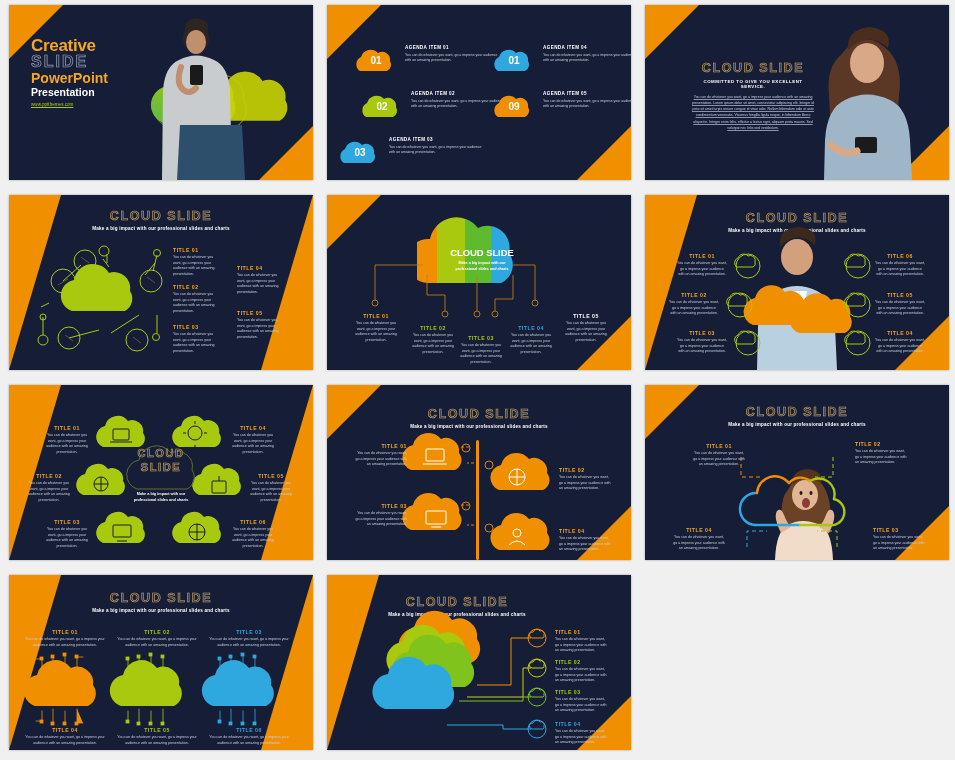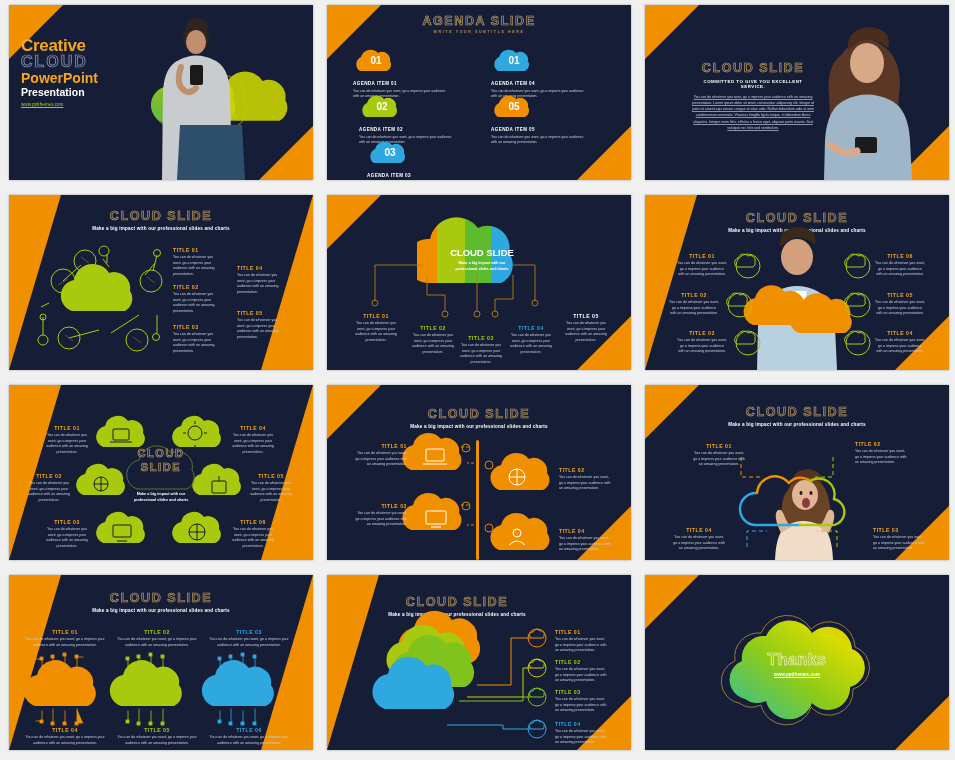--- a/index.html
+++ b/index.html
@@ -49,29 +49,29 @@
   .sub-gold {
     font-size: 3.6px; color: #b9934f; text-align:center;
     letter-spacing: 1.6px; font-weight:700; margin-top:2px;
   }
   .ttl { font-size: 5.2px; font-weight: 700; color:#f5a623; letter-spacing:.5px; }
   .ttl.g { color:#a9c90f; }
   .ttl.b { color:#2fa8e0; }
   .body-t { font-size: 3.6px; line-height: 1.55; color:#c8cedd; }
 
   
-  .s1-title { position:absolute; left:12px; top:32px; z-index:4; }
+  .s1-title { position:absolute; left:22px; top:32px; z-index:4; }
   .s1-l1 { font-size:17px; font-weight:700; color:#f5a623; line-height:1; letter-spacing:-.3px;}
   .s1-l2 { font-size:16px; font-weight:700; color:#1d2440; -webkit-text-stroke:.7px #9aa2bb; line-height:1.05; letter-spacing:2px;}
   .s1-l3 { font-size:14px; font-weight:700; color:#f5a623; line-height:1.1;}
   .s1-l4 { font-size:10.5px; font-weight:700; color:#ffffff; line-height:1.2;}
   .s1-url { font-size:4.6px; color:#a9c90f; margin-top:3px; text-decoration:underline;}
 
   
-  .ag-row { position:absolute; display:flex; align-items:flex-start; gap:6px;flex-direction:column; }
+  .ag-row { position:absolute; display:flex; align-items:flex-start; gap:6px; }
   .ag-num { width:46px; height:30px; position:relative; flex:none; }
   .ag-num span { position:absolute; inset:0; display:flex; align-items:center;
       justify-content:center; font-size:10px; font-weight:700; color:#fff; }
   .ag-txt h4 { font-size:4.6px; color:#fff; font-weight:700; letter-spacing:.4px; margin-bottom:2.5px;}
   .ag-txt p { font-size:3.5px; line-height:1.6; color:#c8cedd; width:98px;}
 
   .link-t { text-decoration: underline; text-decoration-color:#8a93ad; }
 </style>
 </head>
 <body>
@@ -102,34 +102,30 @@
       <ellipse cx="187" cy="37" rx="10" ry="12" fill="#c08f6e"></ellipse>
       <path d="M176 26 q11 -10 23 -1 q2 -10 -11 -12 q-13 1 -12 13z" fill="#2f2520"></path>
       <path d="M170 55 q17 -9 35 0 q14 6 16 30 l2 90 l-70 0 l1 -90 q2 -24 16 -30z" fill="#c9cccf"></path>
       <path d="M171 120 l62 0 l3 55 l-68 0z" fill="#2d4f6b"></path>
       <rect x="181" y="60" width="13" height="20" rx="2" fill="#1a1a1a"></rect>
       <path d="M172 62 q-6 18 4 24 q6 3 11 -3" fill="none" stroke="#c08f6e" stroke-width="6" stroke-linecap="round"></path>
     </g>
   </svg>
   <div class="s1-title">
     <div class="s1-l1">Creative</div>
-    <div class="s1-l2">CLOUD</div>
+    <div class="s1-l2">SLIDE</div>
     <div class="s1-l3">PowerPoint</div>
     <div class="s1-l4">Presentation</div>
     <div class="s1-url">www.pptthemes.com</div>
   </div>
 </div>
 
 <div class="slide">
   <div class="wedge-tl"></div>
   <div class="wedge-br"></div>
-  <div style="position:absolute;top:9px;left:0;right:0">
-    <div class="h-gold">AGENDA SLIDE</div>
-    <div class="sub-gold">WRITE YOUR SUBTITLE HERE</div>
-  </div>
 
   <div class="ag-row" style="left:26px;top:40px">
     <div class="ag-num">
       <svg viewBox="0 0 46 30">
             <path d="M7 26 a8 8 0 0 1 1 -14 a10 10 0 0 1 17 -4 a8 8 0 0 1 12 8 a7 7 0 0 1 -3 10 z" fill="#f09000"></path>
           </svg>
       <span>01</span>
     </div>
     <div class="ag-txt">
       <h4>AGENDA ITEM 01</h4>
@@ -141,21 +137,21 @@
       <svg viewBox="0 0 46 30">
             <path d="M7 26 a8 8 0 0 1 1 -14 a10 10 0 0 1 17 -4 a8 8 0 0 1 12 8 a7 7 0 0 1 -3 10 z" fill="#a9c90f"></path>
           </svg>
       <span>02</span>
     </div>
     <div class="ag-txt">
       <h4>AGENDA ITEM 02</h4>
       <p>You can do whatever you want, go a impress your audience with an amazing presentation.</p>
     </div>
   </div>
-  <div class="ag-row" style="left:40px;top:132px">
+  <div class="ag-row" style="left:10px;top:132px">
     <div class="ag-num">
       <svg viewBox="0 0 46 30">
             <path d="M7 26 a8 8 0 0 1 1 -14 a10 10 0 0 1 17 -4 a8 8 0 0 1 12 8 a7 7 0 0 1 -3 10 z" fill="#2fa8e0"></path>
           </svg>
       <span>03</span>
     </div>
     <div class="ag-txt">
       <h4>AGENDA ITEM 03</h4>
       <p>You can do whatever you want, go a impress your audience with an amazing presentation.</p>
     </div>
@@ -171,21 +167,21 @@
     <div class="ag-txt">
       <h4>AGENDA ITEM 04</h4>
       <p>You can do whatever you want, go a impress your audience with an amazing presentation.</p>
     </div>
   </div>
   <div class="ag-row" style="left:164px;top:86px">
     <div class="ag-num">
       <svg viewBox="0 0 46 30">
             <path d="M7 26 a8 8 0 0 1 1 -14 a10 10 0 0 1 17 -4 a8 8 0 0 1 12 8 a7 7 0 0 1 -3 10 z" fill="#f09000"></path>
           </svg>
-      <span>05</span>
+      <span>09</span>
     </div>
     <div class="ag-txt">
       <h4>AGENDA ITEM 05</h4>
       <p>You can do whatever you want, go a impress your audience with an amazing presentation.</p>
     </div>
   </div>
 </div>
 
 <div class="slide">
   <div class="wedge-tl"></div>
@@ -647,36 +643,14 @@
   <div style="position:absolute;left:228px;top:114px;width:54px">
     <div class="ttl g">TITLE 03</div>
     <p class="body-t" style="margin-top:2px">You can do whatever you want, go a impress your audience with an amazing presentation.</p>
   </div>
   <div style="position:absolute;left:228px;top:146px;width:54px">
     <div class="ttl b">TITLE 04</div>
     <p class="body-t" style="margin-top:2px">You can do whatever you want, go a impress your audience with an amazing presentation.</p>
   </div>
 </div>
 
-<div class="slide">
-  <div class="wedge-tl"></div>
-  <div class="wedge-br"></div>
-  <svg viewBox="0 0 304 175" style="position:absolute;inset:0;width:100%;height:100%">
-    <defs>
-      <linearGradient id="gth" x1="0" y1="1" x2="1" y2="0">
-        <stop offset="0" stop-color="#2bbfa0"></stop>
-            <stop offset="45%" stop-color="#8ecb18"></stop>
-        <stop offset="80%" stop-color="#d8dc00"></stop>
-            <stop offset="100%" stop-color="#f0b000"></stop>
-      </linearGradient>
-    </defs>
-    <path d="M94 128 a22 22 0 0 1 -4 -42 a24 24 0 0 1 26 -28 a28 28 0 0 1 50 -4 a26 26 0 0 1 44 18
-             a22 22 0 0 1 -2 42 a24 24 0 0 1 -42 18 a26 26 0 0 1 -50 -2 a22 22 0 0 1 -22 -2 z" fill="none" stroke="#9a7a3a" stroke-width="1"></path>
-    <path d="M100 124 a20 20 0 0 1 -3 -38 a22 22 0 0 1 24 -25 a26 26 0 0 1 46 -3 a24 24 0 0 1 40 16
-             a20 20 0 0 1 -2 38 a22 22 0 0 1 -38 16 a24 24 0 0 1 -46 -2 a20 20 0 0 1 -21 -2 z" fill="url(#gth)"></path>
-  </svg>
-  <div style="position:absolute;left:0;right:0;top:76px;text-align:center">
-    <div style="font-size:16px;font-weight:700;color:#9dc814;-webkit-text-stroke:.7px #eaf5c0;letter-spacing:.5px">Thanks</div>
-    <div style="font-size:4.6px;color:#fff;text-decoration:underline;margin-top:3px;font-weight:700">www.pptthemes.com</div>
-  </div>
-</div>
 
 </div>
 
 </body></html>

